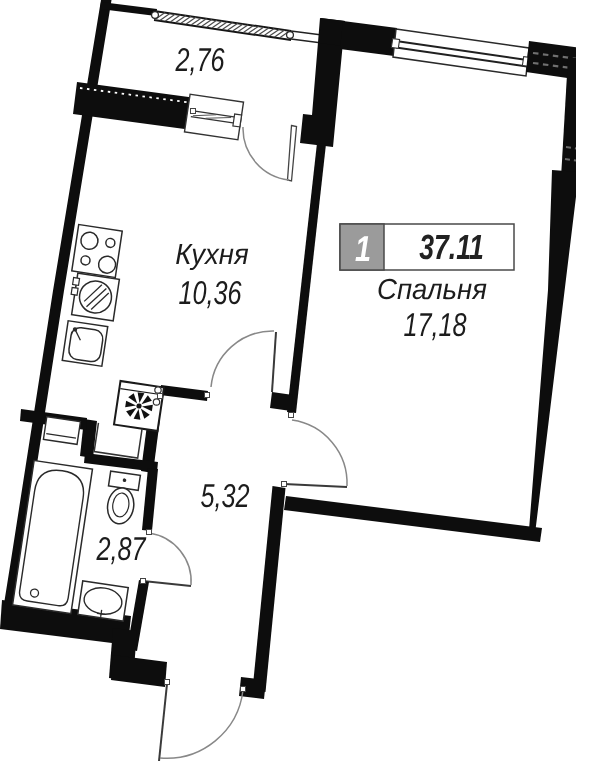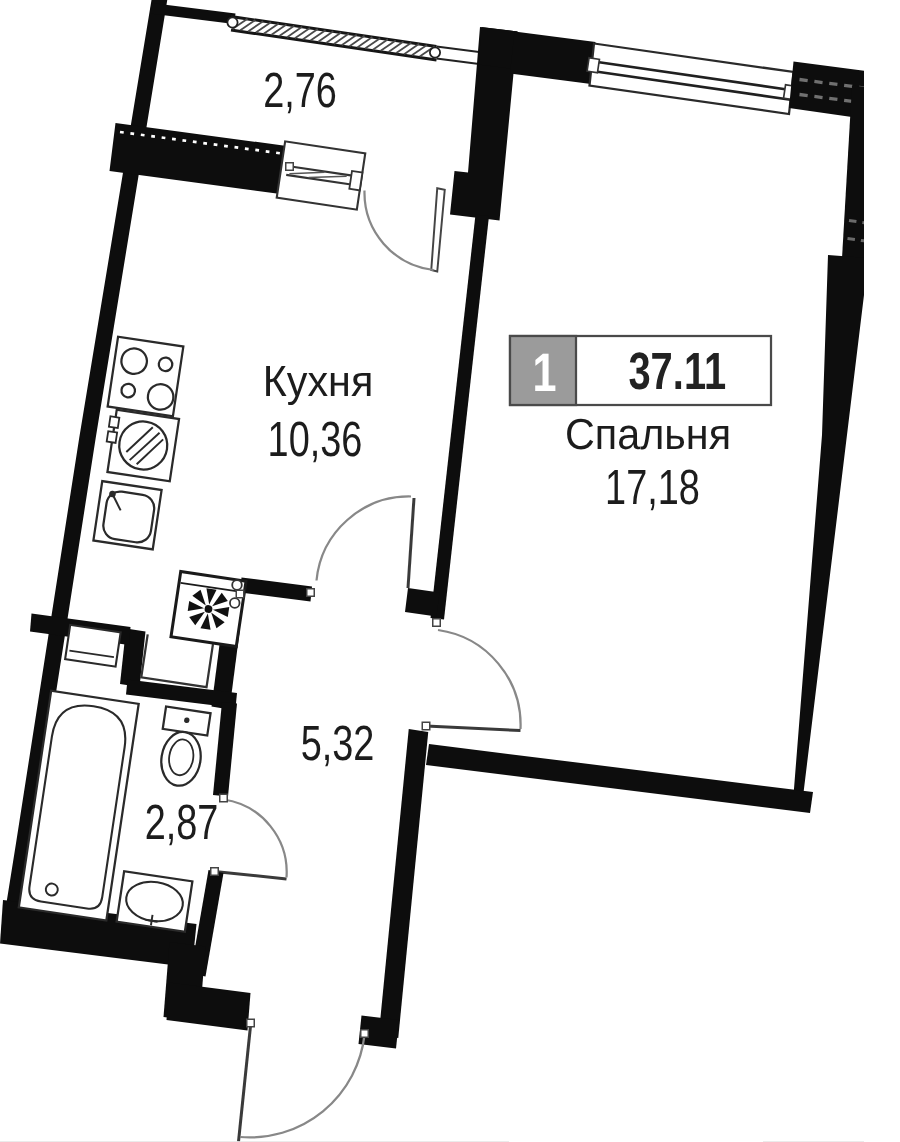--- a/index.html
+++ b/index.html
@@ -1,16 +1,16 @@
 <!DOCTYPE html>
 <html><head>
 <meta charset="utf-8">
 <style>
 html,body{margin:0;padding:0;background:#fff;}
-#stage{position:relative;width:576px;height:761px;overflow:hidden;background:#a3a3a3;}
+#stage{position:relative;width:576px;height:761px;overflow:hidden;background:#a3a3a3;font-style:italic;}
 text{font-family:"Liberation Sans",sans-serif;fill:#1c1c1c;text-rendering:geometricPrecision;}
 .num{font-size:33px;}
 .room{font-size:29px;}
 </style>
 </head>
 <body>
 
 <div id="stage">
 <svg width="600" height="761" viewBox="0 0 600 761">
 <rect x="0" y="0" width="600" height="761" fill="#ffffff"></rect>

